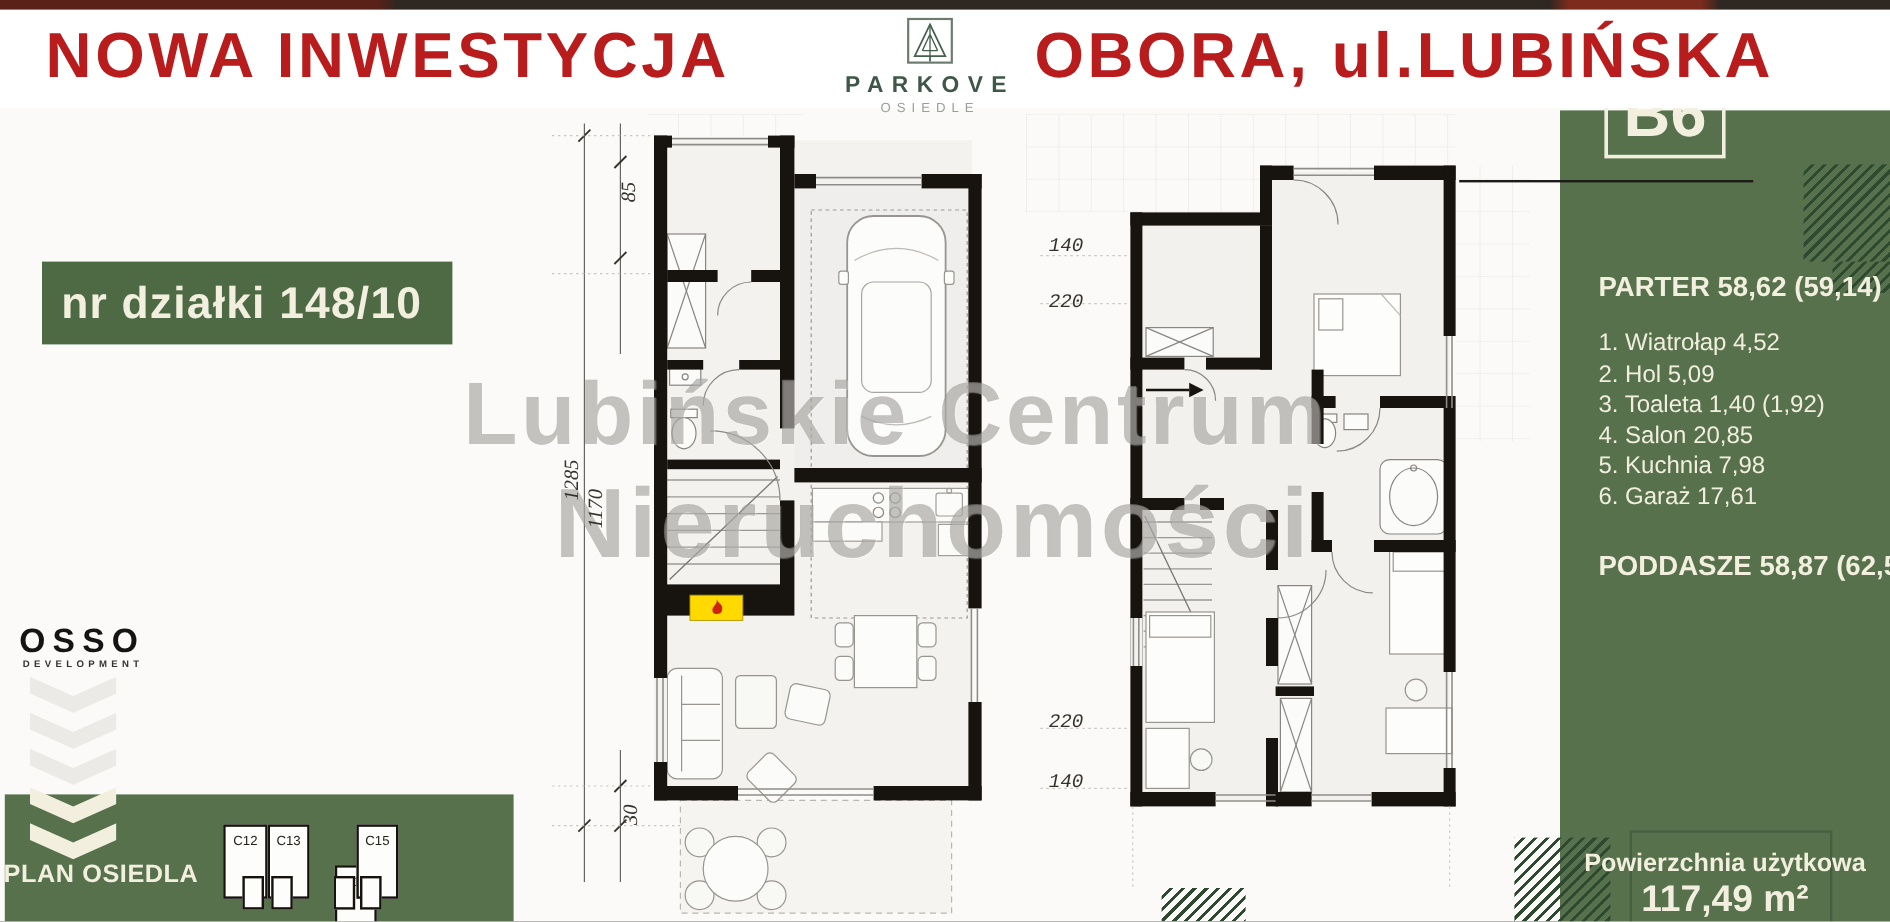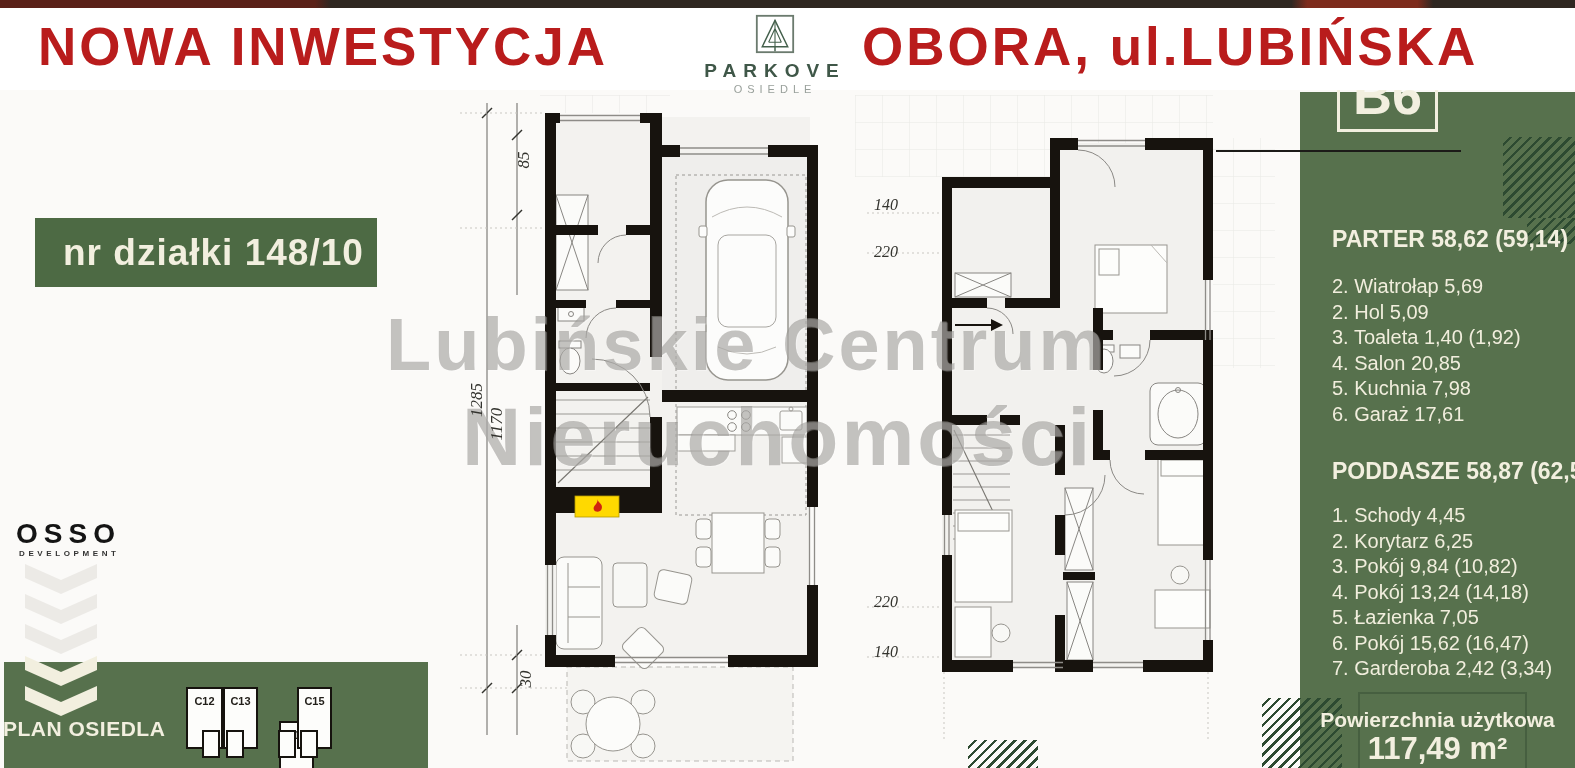--- a/index.html
+++ b/index.html
@@ -23,44 +23,44 @@
   .panel-title{position:absolute;left:1332px;font-weight:bold;font-size:23px;color:#f2efdf;z-index:4;white-space:nowrap;}
   .room-list{position:absolute;left:1332px;z-index:4;color:#f1eedd;font-size:20px;}
   .room-line{line-height:25.5px;white-space:nowrap;}
   #area-ghost{left:1358px;top:692px;width:165px;height:90px;border:2px solid rgba(30,52,33,0.28);z-index:3;}
   #area-label{left:1300px;top:708px;width:275px;text-align:center;font-weight:bold;font-size:21px;color:#f2efdf;z-index:4;}
   #area-value{left:1300px;top:731px;width:275px;text-align:center;font-weight:bold;font-size:31px;color:#f2efdf;z-index:4;}
   .hatch{position:absolute;background:repeating-linear-gradient(135deg,rgba(0,0,0,0) 0 4.5px,#2d4a31 4.5px 7px);z-index:4;}
   #dimline-top{left:1216px;top:150px;width:245px;height:2px;background:#1c1b18;z-index:4;}
   
   #plot-green{left:35px;top:218px;width:342px;height:69px;background:#4d6a44;z-index:3;
-     display:flex;align-items:center;padding-left:28px;box-sizing:border-box;
+     display:flex;align-items:center;padding-left:16px;box-sizing:border-box;
      font-weight:bold;font-size:37px;color:#f2efdf;letter-spacing:1px;white-space:nowrap;}
   #plot-white{left:38px;top:287px;width:352px;height:51px;background:#fdfdfb;border:2px solid #bab8b2;z-index:3;
      display:flex;align-items:center;padding-left:22px;box-sizing:border-box;
      font-size:25px;color:#3f3f39;white-space:nowrap;}
   
   #osso-name{left:16px;top:518px;width:120px;font-weight:900;font-size:28px;letter-spacing:6px;color:#141414;z-index:2;}
   #osso-sub{left:19px;top:549px;width:120px;font-size:8px;letter-spacing:3.6px;color:#333;font-weight:bold;z-index:2;}
   
   #panel-bl{left:4px;top:662px;width:424px;height:106px;background:#57714d;z-index:3;}
   #plan-osiedla{left:3px;top:717px;font-weight:800;font-size:21px;letter-spacing:0.5px;color:#f2efdf;z-index:4;white-space:nowrap;}
   #siteplan{left:186px;top:684px;width:150px;height:82px;z-index:4;}
   .unit{position:absolute;top:3px;height:62px;background:#fdfdfb;border:2.5px solid #16130e;box-sizing:border-box;}
-  .unit-label{font-size:11px;font-weight:bold;color:#23201b;text-align:center;margin-top:6px;}
+  .unit-label{font-size:11px;font-weight:normal;color:#23201b;text-align:center;margin-top:6px;}
   .stub{position:absolute;top:46px;width:18px;height:28px;background:#fdfdfb;border:2.5px solid #16130e;box-sizing:border-box;}
   
   .wm{position:absolute;font-weight:bold;color:rgba(148,146,142,0.55);z-index:2;white-space:nowrap;
       text-shadow:1px 1px 1px rgba(255,255,255,0.35);}
   #wm1{left:386px;top:302px;font-size:74px;letter-spacing:3px;}
   #wm2{left:462px;top:390px;font-size:82px;letter-spacing:3px;}
   
   .dim-v{position:absolute;width:46px;text-align:center;transform:rotate(-90deg);
      font-family:"Liberation Serif",serif;font-style:italic;font-size:17px;color:#33332e;z-index:2;}
-  .dim-h{position:absolute;width:40px;font-family:Liberation Serif, serif;font-style:italic;
+  .dim-h{position:absolute;width:40px;font-family:Liberation Mono, monospace;font-style:italic;
      font-size:16px;color:#33332e;z-index:2;}
   svg.plan{position:absolute;z-index:1;}
   .chev{position:absolute;z-index:4;}
 </style>
 </head>
 <body>
 
 <div id="canvas">
 
   <svg class="plan" style="left:430px;top:95px;" width="420" height="673" viewBox="0 0 420 673">
@@ -369,37 +369,28 @@
   <div class="abs" id="panel"></div>
   <div class="abs" id="badge">B6</div>
   <div class="abs" id="dimline-top"></div>
   <div class="hatch" style="left:1503px;top:137px;width:72px;height:81px;"></div>
   <div class="hatch" style="left:1527px;top:218px;width:48px;height:26px;"></div>
   <div class="hatch" style="left:968px;top:740px;width:70px;height:28px;"></div>
   <div class="hatch" style="left:1262px;top:698px;width:80px;height:70px;"></div>
 
   <div class="panel-title" style="top:226px;">PARTER 58,62 (59,14)</div>
   <div class="room-list" style="top:274px;">
-      <div class="room-line">2. Wiatrołap 5,69</div>
+      <div class="room-line">1. Wiatrołap 4,52</div>
       <div class="room-line">2. Hol 5,09</div>
       <div class="room-line">3. Toaleta 1,40 (1,92)</div>
       <div class="room-line">4. Salon 20,85</div>
       <div class="room-line">5. Kuchnia 7,98</div>
       <div class="room-line">6. Garaż 17,61</div>
     </div>
   <div class="panel-title" style="top:458px;">PODDASZE 58,87 (62,56)</div>
-  <div class="room-list" style="top:503px;">
-      <div class="room-line">1. Schody 4,45</div>
-      <div class="room-line">2. Korytarz 6,25</div>
-      <div class="room-line">3. Pokój 9,84 (10,82)</div>
-      <div class="room-line">4. Pokój 13,24 (14,18)</div>
-      <div class="room-line">5. Łazienka 7,05</div>
-      <div class="room-line">6. Pokój 15,62 (16,47)</div>
-      <div class="room-line">7. Garderoba 2,42 (3,34)</div>
-    </div>
   <div class="abs" id="area-ghost"></div>
   <div class="abs" id="area-label">Powierzchnia użytkowa</div>
   <div class="abs" id="area-value">117,49 m²</div>
 
   <div class="abs" id="plot-green">nr działki 148/10</div>
 
   <div class="abs" id="osso-name">OSSO</div>
   <div class="abs" id="osso-sub">DEVELOPMENT</div>
 
   <svg class="chev" style="left:25px;top:564px;z-index:1;" width="72" height="96">

